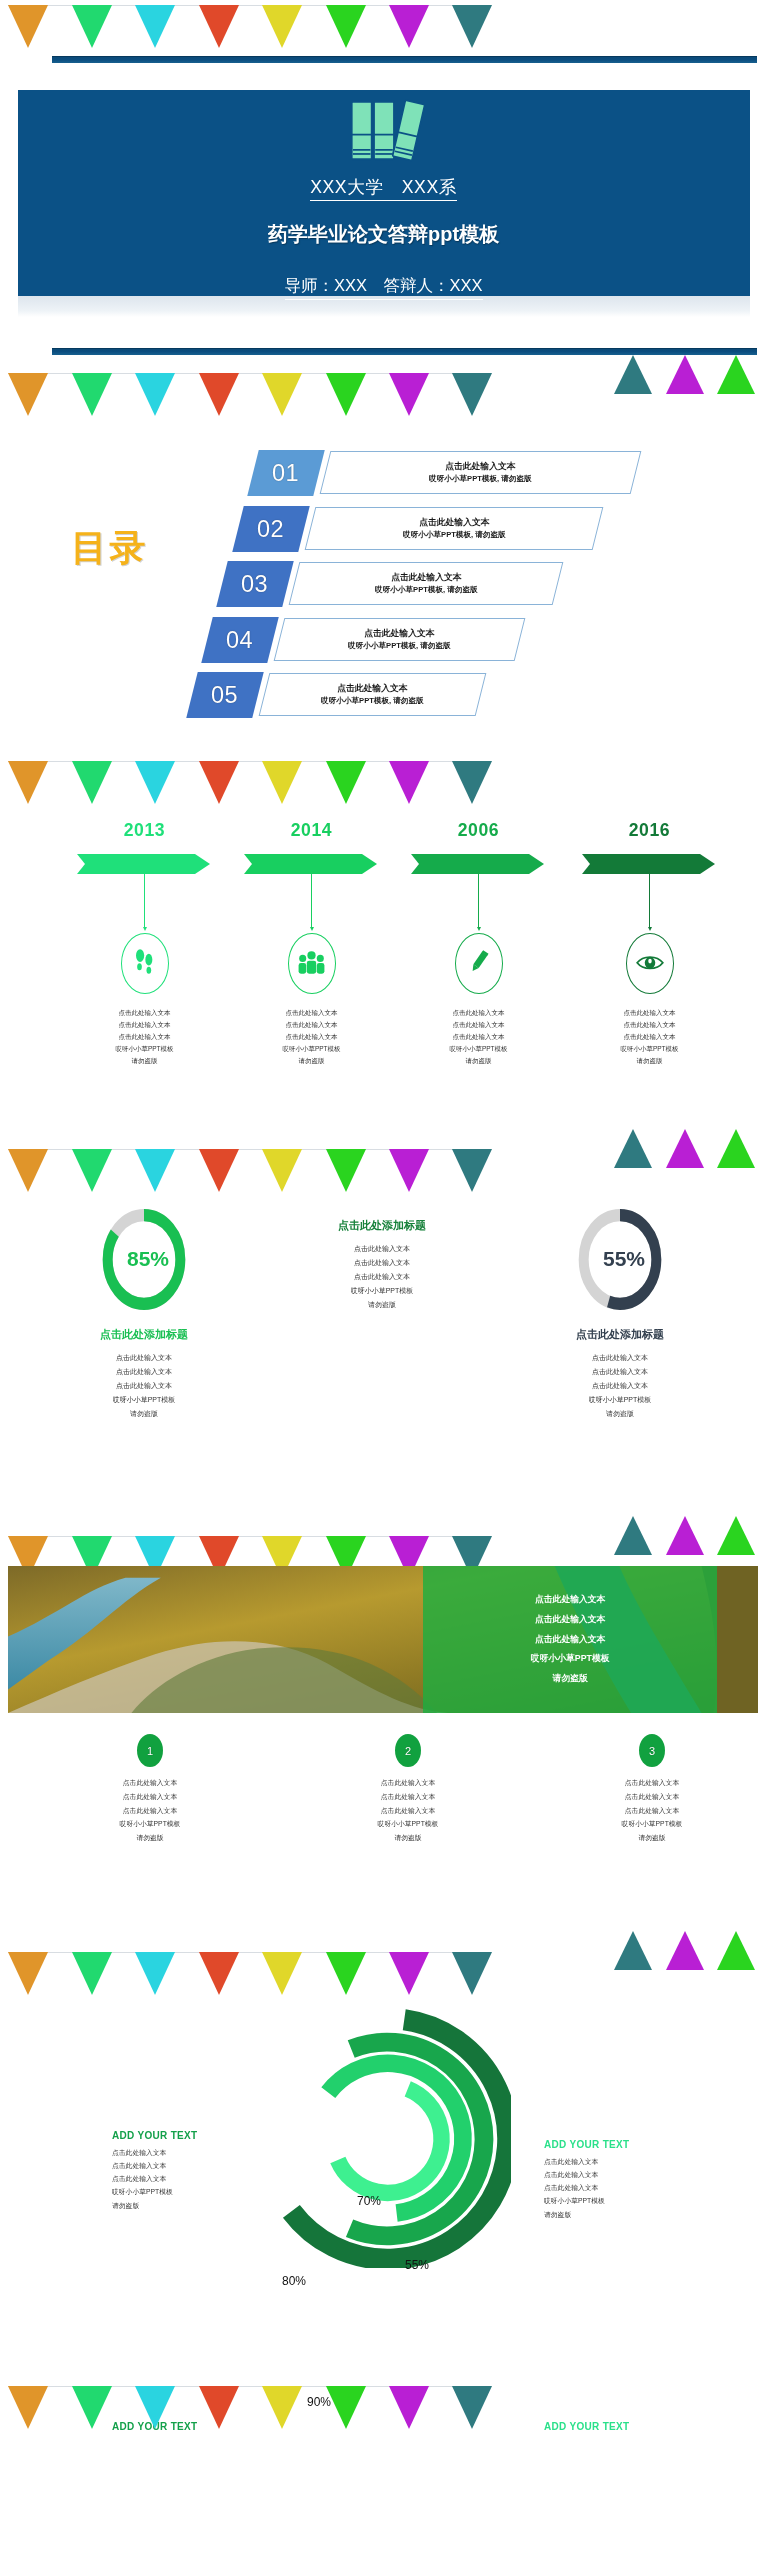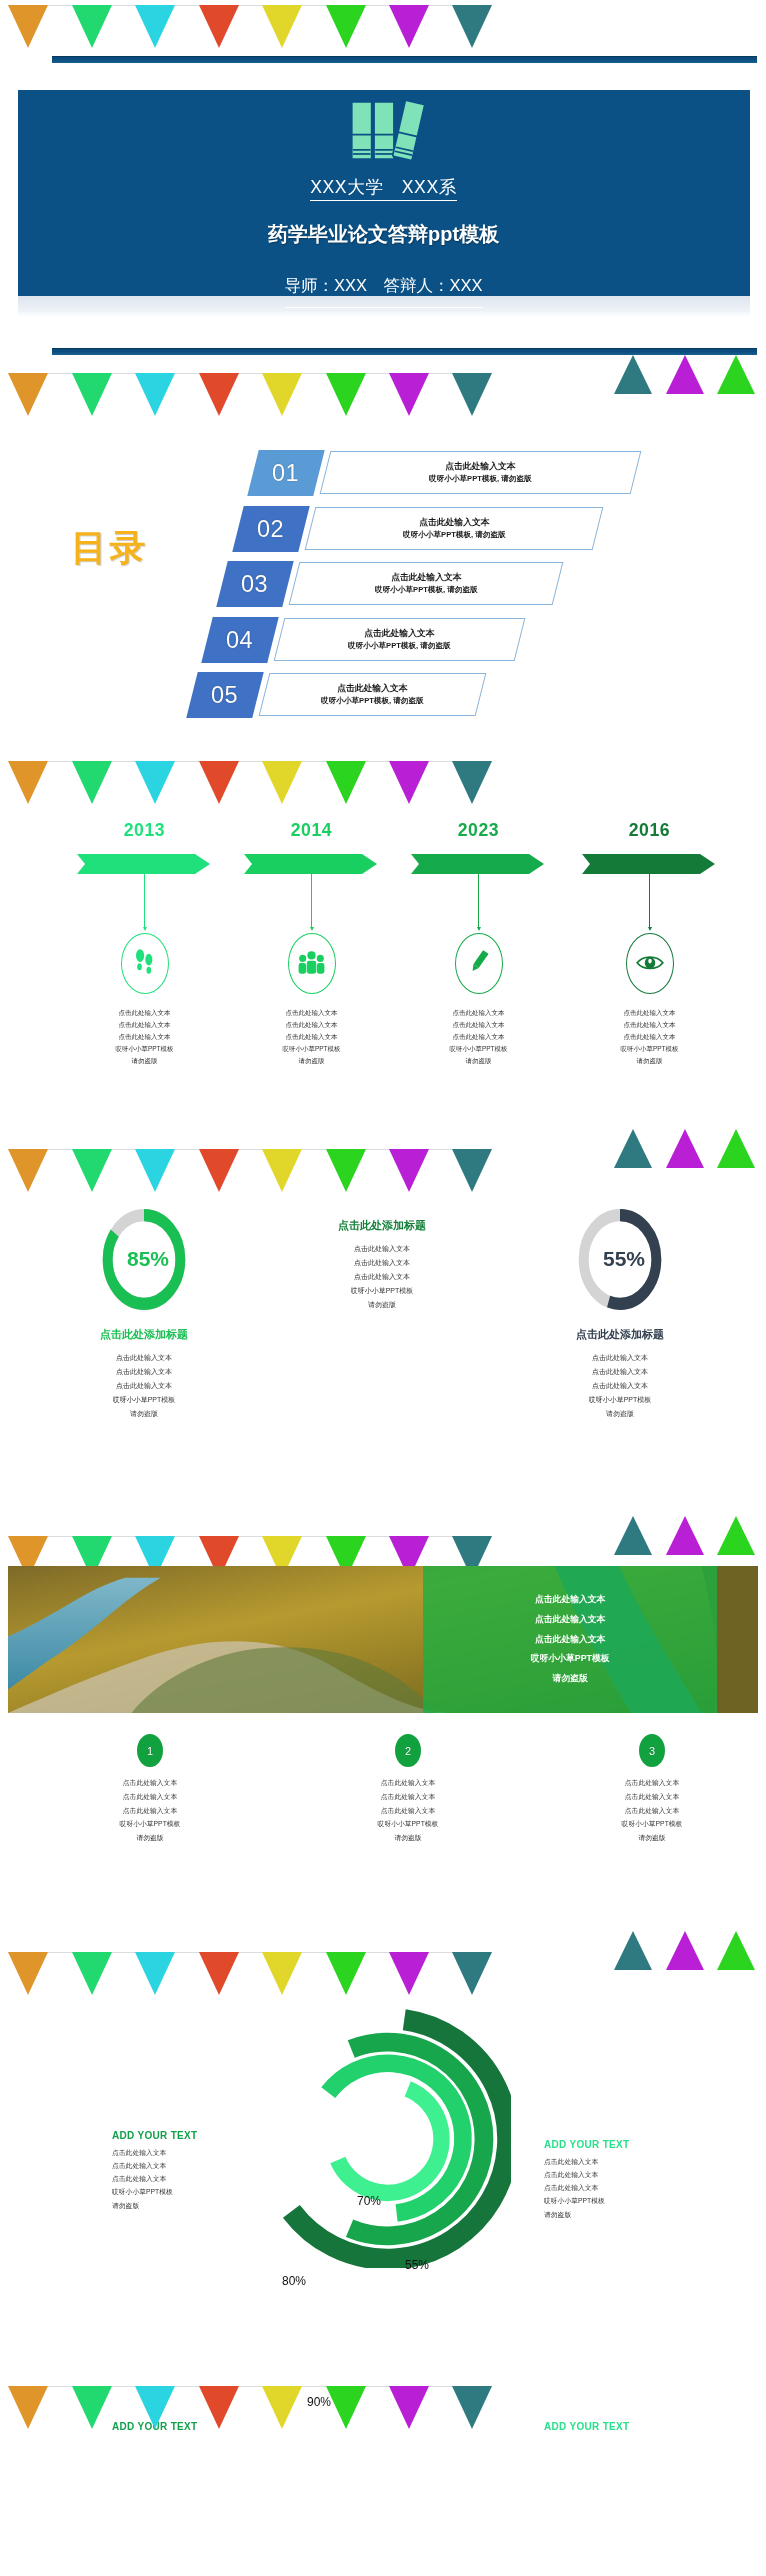--- a/index.html
+++ b/index.html
@@ -53,21 +53,21 @@
   }
   .cover-title {
     margin-top:20px;
     font-size:20px; font-weight:bold; color:#ffffff;
     text-shadow:0.6px 0.6px 1.2px rgba(0,0,0,.35);
     text-align:right;
   }
   .cover-sub {
     margin-top:27px;
     font-size:16.5px; color:#ffffff;
-    border-bottom:1.2px solid #ffffff; padding-bottom:10px;
+    border-bottom:1.2px solid #ffffff; padding-bottom:2px;
   }
   .cover-footer {
     width:732px; height:21px; margin-left:17.6px;
     background:linear-gradient(180deg,#dde5ed 0%,#eef3f7 70%,#ffffff 100%);
   }
 
   
   .toc-slide { position:relative; width:766px; height:329px; }
   .toc-word {
     position:absolute; left:71px; top:118px;
@@ -360,21 +360,21 @@
         </div>
         <div class="tl-body">
           <div>点击此处输入文本</div>
           <div>点击此处输入文本</div>
           <div>点击此处输入文本</div>
           <div>哎呀小小草PPT模板</div>
           <div>请勿盗版</div>
         </div>
       </div>
       <div class="tl-col" style="left: 405px;">
-        <div class="tl-year" style="color: rgb(21, 171, 75);">2023</div>
+        <div class="tl-year" style="color: rgb(21, 171, 75);">2006</div>
         <div class="tl-arrow" style="margin: 13px auto 0px;">
           <div class="body" style="background:#15ab4b"></div>
           <div class="head" style="border-left:15.3px solid #15ab4b"></div>
           <div class="notch"></div>
         </div>
         <div class="tl-stem" style="background: rgb(21, 171, 75);"></div>
         <div class="tl-stem-arrow" style="border-top: 4.7px solid rgb(21, 171, 75);"></div>
         <div class="tl-circle" style="border: 1.8px solid rgb(21, 171, 75);">
           <div><svg width="25" height="26" viewBox="0 0 42 44">
               <g transform="rotate(35 21 22)">

